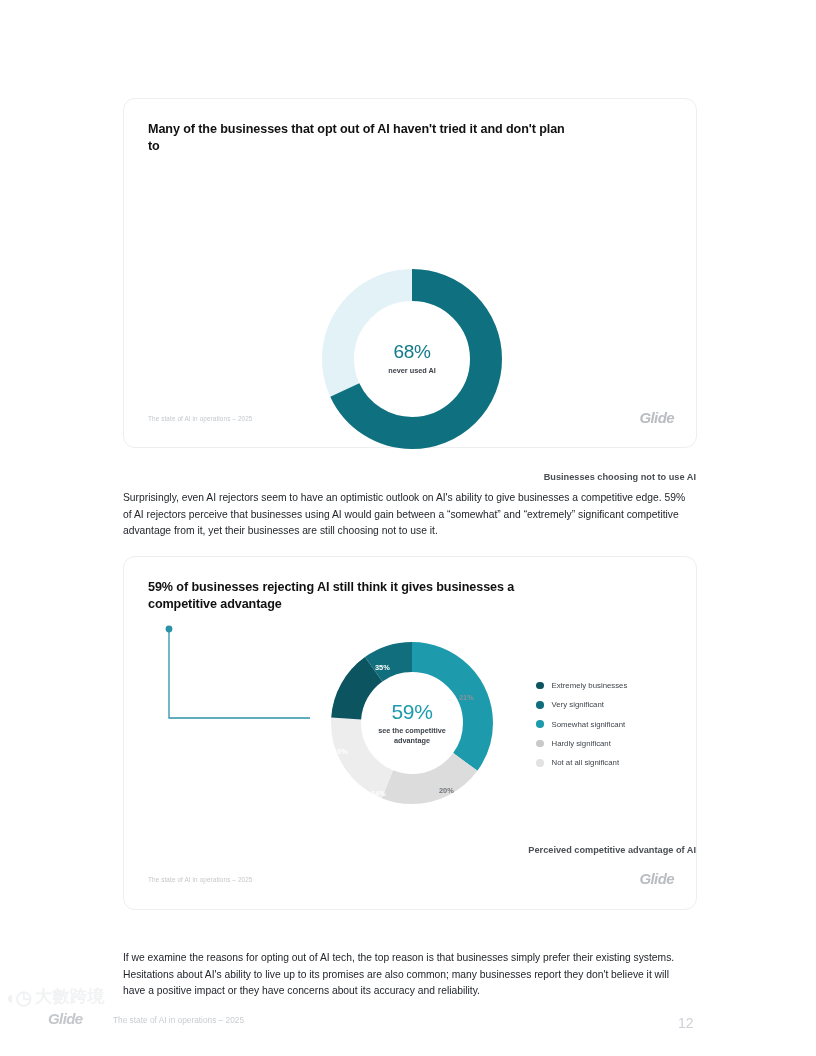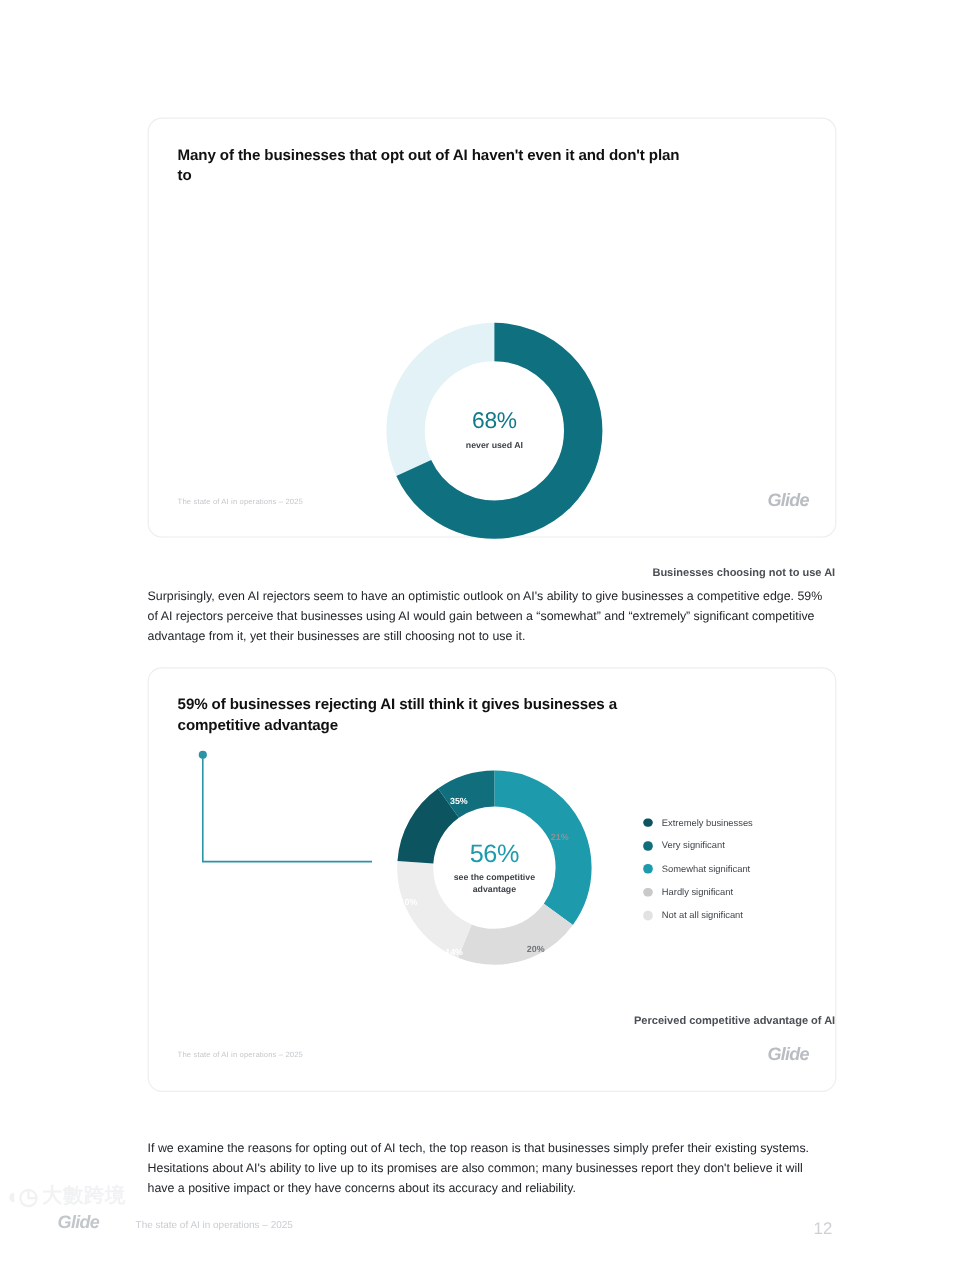--- a/index.html
+++ b/index.html
@@ -206,21 +206,21 @@
     line-height: 1;
   }
 </style>
 </head>
 <body>
 
 <div class="page">
 
   <div class="card" id="card-1">
 
-    <h2 class="card-title">Many of the businesses that opt out of AI haven't even it and don't plan to</h2>
+    <h2 class="card-title">Many of the businesses that opt out of AI haven't tried it and don't plan to</h2>
 
     <div class="donut" style="left:190px; top:162px; width:196px; height:196px;">
       <svg width="196" height="196" viewBox="0 0 196 196">
 
         <circle cx="98" cy="98" r="74" fill="none" stroke="#E3F2F7" stroke-width="32"></circle>
         <circle cx="98" cy="98" r="74" fill="none" stroke="#0F7180" stroke-width="32" stroke-dasharray="316.2 148.8" stroke-dashoffset="0" transform="rotate(-90 98 98)"></circle>
       </svg>
       <div class="donut-center">
         <div class="donut-value">68%</div>
         <div class="donut-sub">never used AI</div>
@@ -262,21 +262,21 @@
 
       <circle cx="87" cy="87" r="66" fill="none" stroke="#116E7D" stroke-width="30" stroke-dasharray="41.5 373.2" stroke-dashoffset="-373.2" transform="rotate(-90 87 87)"></circle>
 
       <text class="slice-label" x="50" y="34" fill="#ffffff">35%</text>
       <text class="slice-label" x="134" y="64" fill="#8d9297">21%</text>
       <text class="slice-label" x="114" y="157" fill="#6f7479">20%</text>
       <text class="slice-label" x="46" y="160" fill="#ffffff">14%</text>
       <text class="slice-label" x="8" y="118" fill="#ffffff">10%</text>
     </svg>
     <div class="donut-center">
-      <div class="donut-value big">56%</div>
+      <div class="donut-value big">59%</div>
       <div class="donut-sub" style="margin-top:3px;">
         <span>see the  competitive</span><br>
         <span>advantage</span>
       </div>
     </div>
   </div>
 
   <div class="legend">
     <div class="legend-row">
       <span class="legend-dot" style="background:#0B5460"></span>

